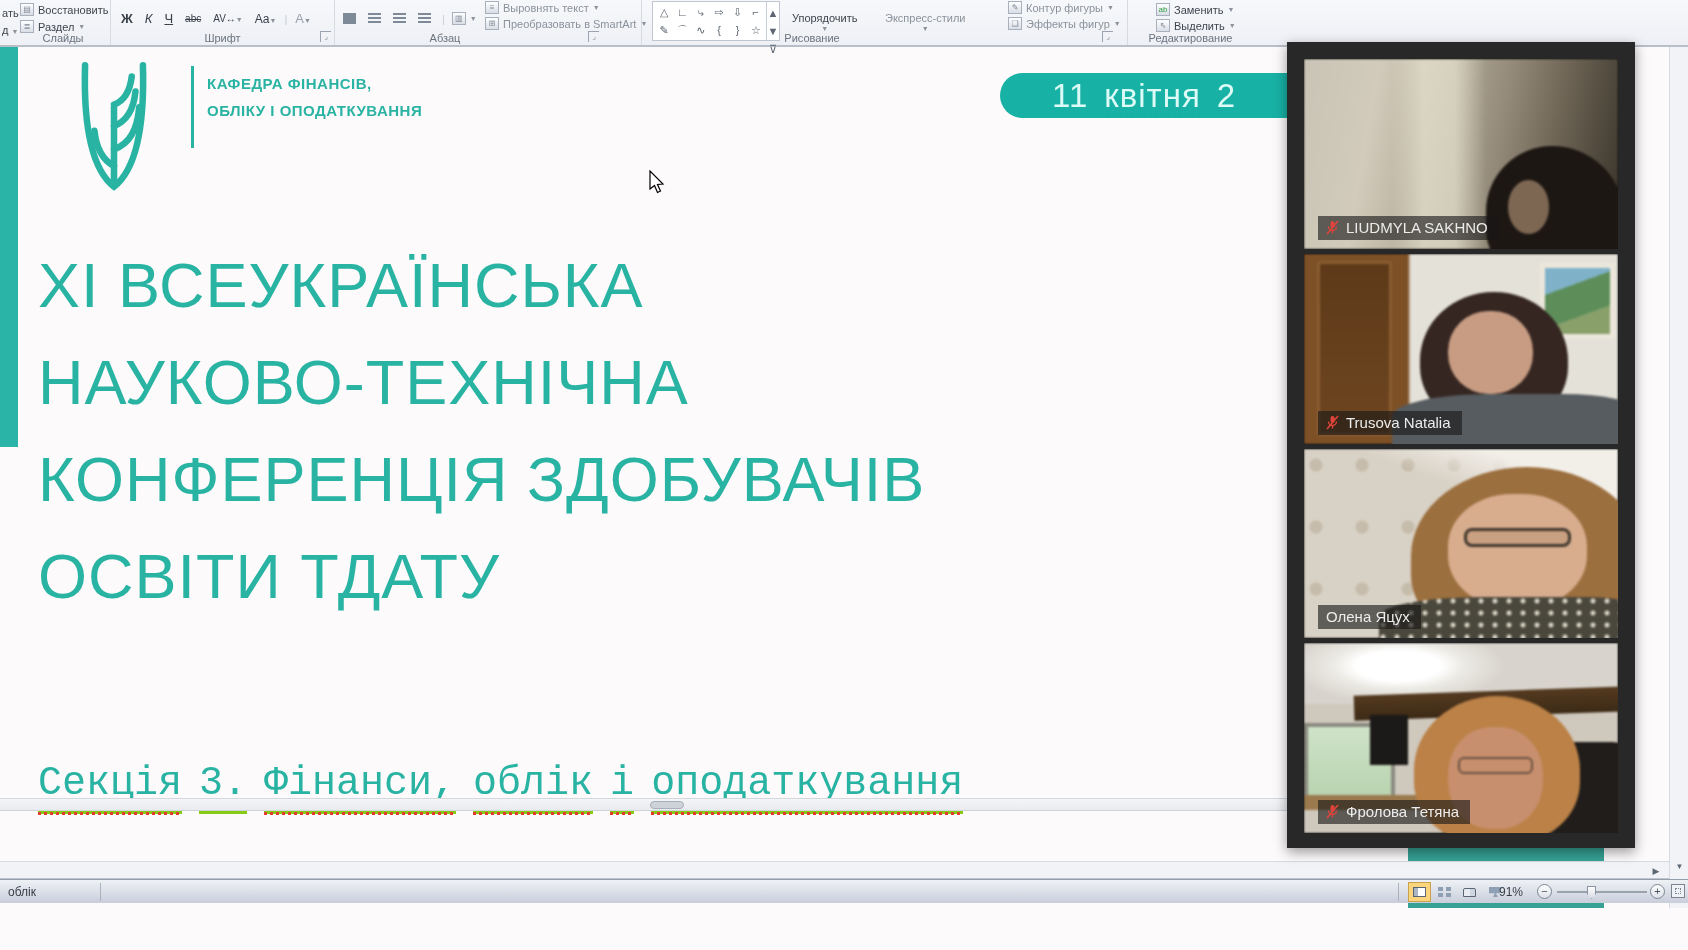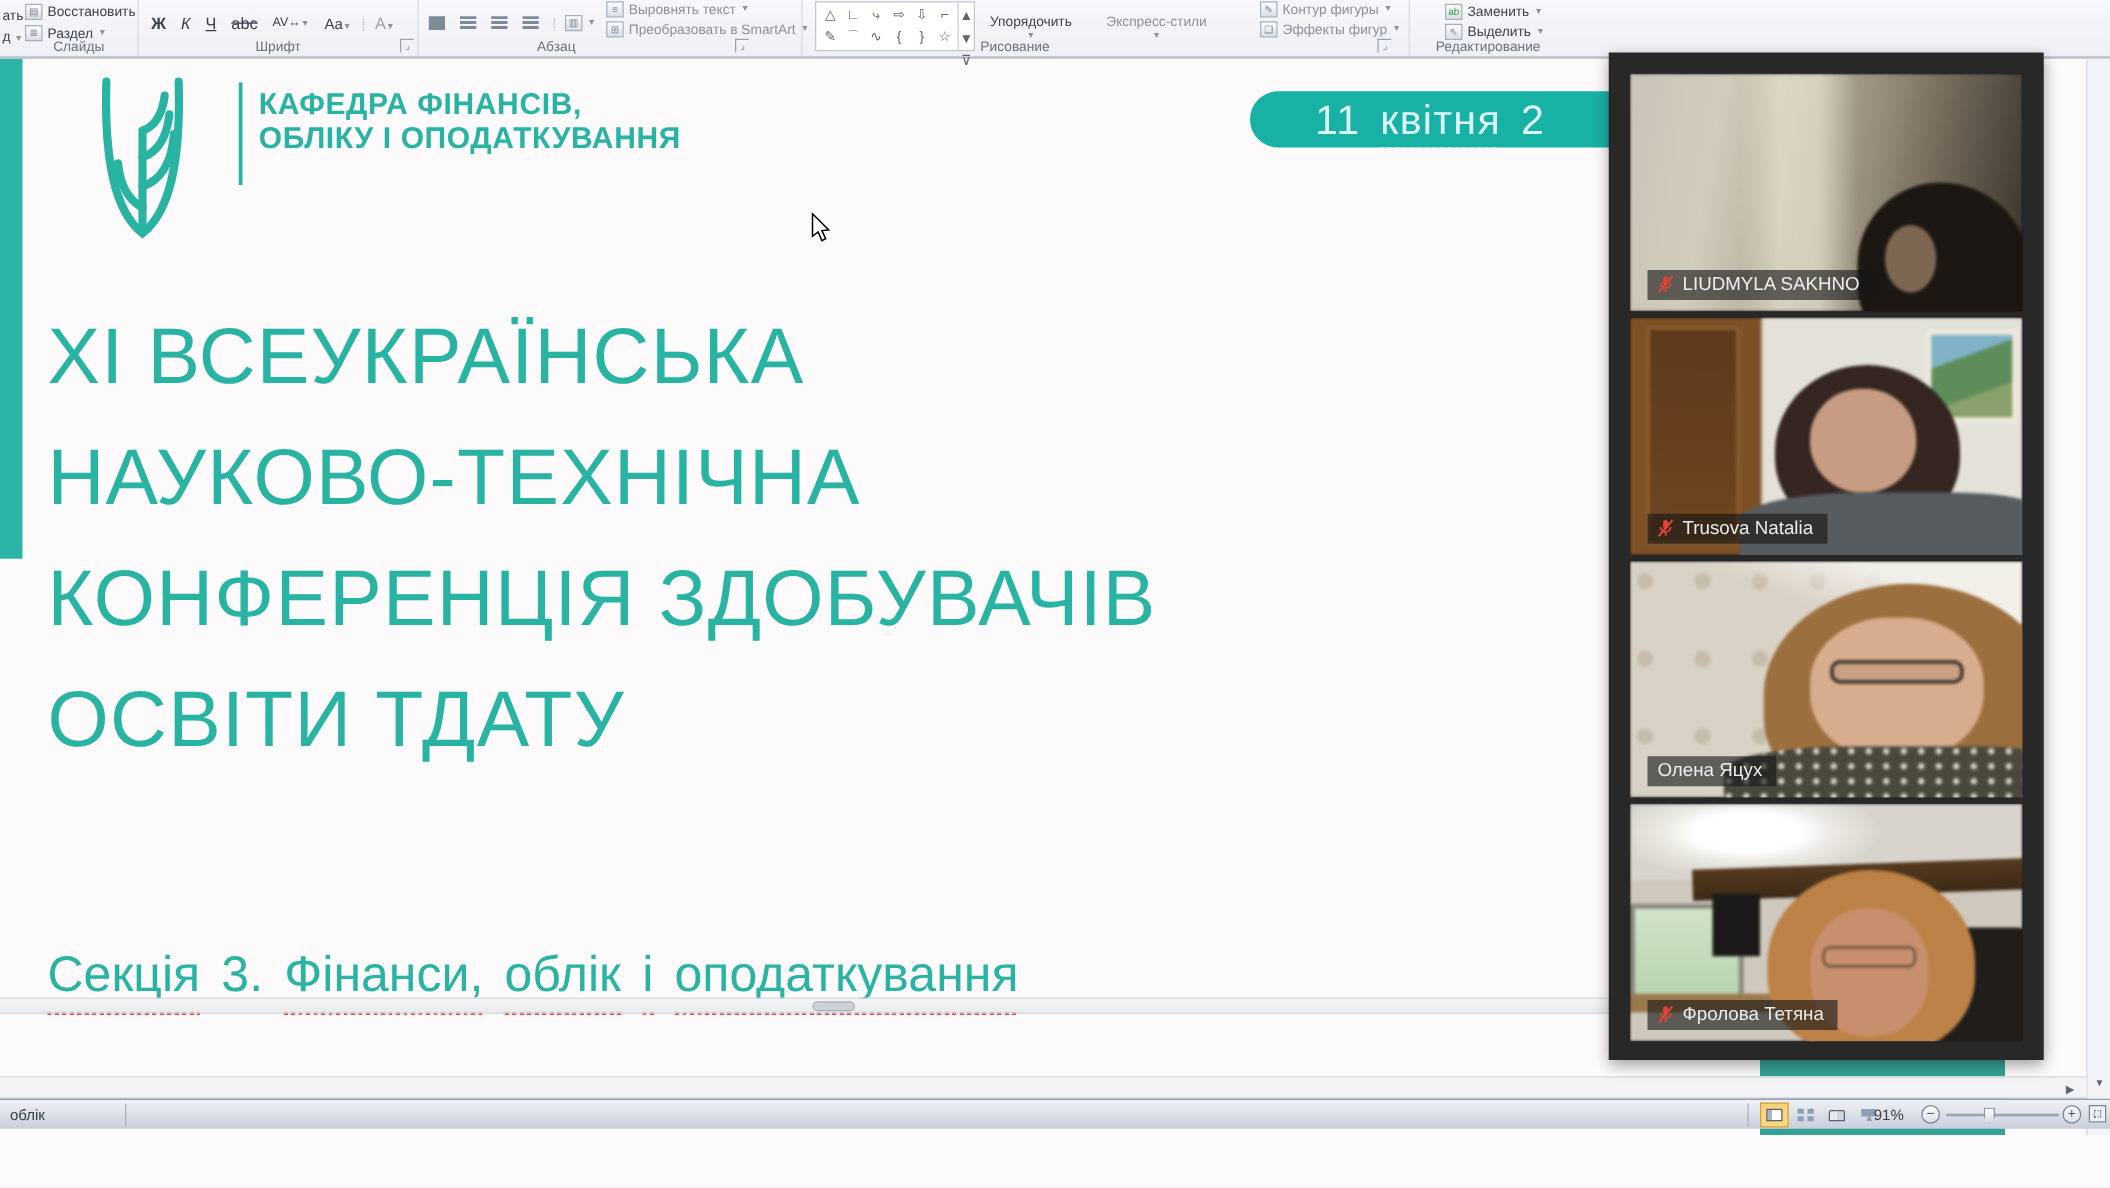--- a/index.html
+++ b/index.html
@@ -27,36 +27,36 @@
   .shapebox{position:absolute;left:10px;top:1px;width:128px;height:40px;background:#fff;
     border:1px solid #bfc6cf;display:grid;grid-template-columns:repeat(6,1fr);padding:1px 14px 1px 2px;}
   .shapebox span{font-size:11px;color:#5c6570;text-align:center;line-height:18px;}
   .shapescroll{position:absolute;right:0;top:0;width:13px;height:38px;border-left:1px solid #c8ced6;
     display:flex;flex-direction:column;align-items:center;justify-content:space-between;
     font-size:7px;color:#6a737e;padding:2px 0;}
 
   
   .slide-area{position:absolute;left:0;top:47px;width:1688px;height:798px;background:#fdfafc;}
   .left-strip{position:absolute;left:0;top:0;width:18px;height:400px;background:#2ab4a8;}
-  .dept{position:absolute;left:207px;top:23px;font-size:24px;font-weight:bold;
+  .dept{position:absolute;left:207px;top:23px;font-size:15px;font-weight:bold;
     line-height:27px;color:#29b3a2;letter-spacing:.5px;}
   .divider{position:absolute;left:191px;top:19px;width:3px;height:82px;background:#29b3a2;}
   .logo{position:absolute;left:70px;top:9px;}
   .badge{position:absolute;left:1000px;top:26px;width:300px;height:45px;background:#18b1a5;
     border-radius:24px 0 0 24px;display:flex;align-items:center;padding-left:52px;
     font-size:33px;color:#dcfaf6;letter-spacing:1px;z-index:1;}
   .badge span{margin-right:16px;}
   .badge .sq{position:relative;}
   .badge .sq::after{content:"";position:absolute;left:0;right:0;bottom:-5px;height:2px;
     background:repeating-linear-gradient(90deg,rgba(255,255,255,.75) 0 3px,transparent 3px 6px);}
   .slide-title{position:absolute;left:38px;top:190px;font-size:63px;line-height:97px;
     color:#29b3a2;letter-spacing:1px;}
   .section{position:absolute;left:38px;top:711px;font-size:40px;color:#29b3a2;}
-  .w{display:inline-block;border-bottom:2px solid #84cc16;padding-bottom:2px;
-    position:relative;margin-right:17px;}
+  .w{display:inline-block;border-bottom:6px solid #84cc16;padding-bottom:2px;
+    position:relative;margin-right:17px;font-family:Liberation Mono, monospace;}
   .w.sp::after{content:"";position:absolute;left:0;right:0;bottom:-7px;height:3px;
     background:repeating-linear-gradient(90deg,#e23b2e 0 3px,transparent 3px 6px);}
   .teal-block{position:absolute;left:1408px;top:801px;width:196px;height:60px;background:#36a295;}
 
   
   .cursor{position:absolute;left:648px;top:123px;z-index:8;}
 
   
   .vpanel{position:absolute;left:1287px;top:42px;width:348px;height:806px;background:#282828;
     box-shadow:0 4px 12px rgba(0,0,0,.4);z-index:6;padding:17px 17px 15px 17px;
@@ -161,21 +161,21 @@
           <span class="dd">▼</span>
       </div>
       <div class="glabel">Слайды</div>
     </div>
 
     <div class="rgroup" style="left:111px;width:224px;">
       <div class="rbtn" style="left:6px;top:11px;">
         <span class="fchar" style="font-weight:bold;">Ж</span>
         <span class="fchar" style="font-style:italic;">К</span>
         <span class="fchar" style="text-decoration:underline;">Ч</span>
-        <span class="fchar" style="text-decoration:line-through;font-size:13px;">abc</span>
+        <span class="fchar" style="text-decoration:line-through;font-size:10px;">abc</span>
         <span class="fchar" style="font-size:10px;"><span>AV</span>↔<span class="dd">▼</span></span>
         <span class="fchar" style="font-size:12px;"><span>Aa</span><span class="dd">▼</span></span>
         <span style="color:#c6ccd4;">|</span>
         <span class="fchar" style="color:#9aa2ac;"><span>А</span><span class="dd">▼</span></span>
       </div>
       <div class="glabel">Шрифт</div>
       <div class="launch" style="right:3px;">⌟</div>
     </div>
 
     <div class="rgroup" style="left:335px;width:307px;">

